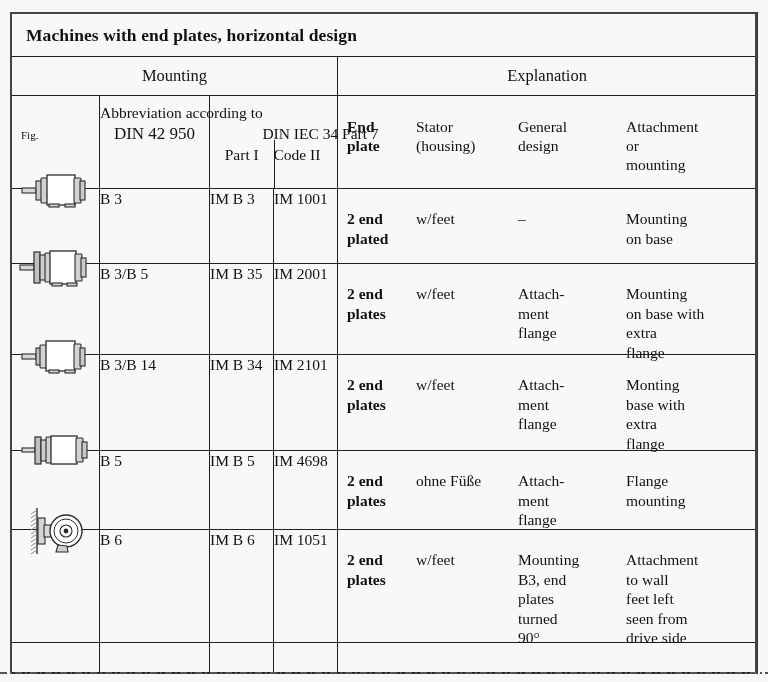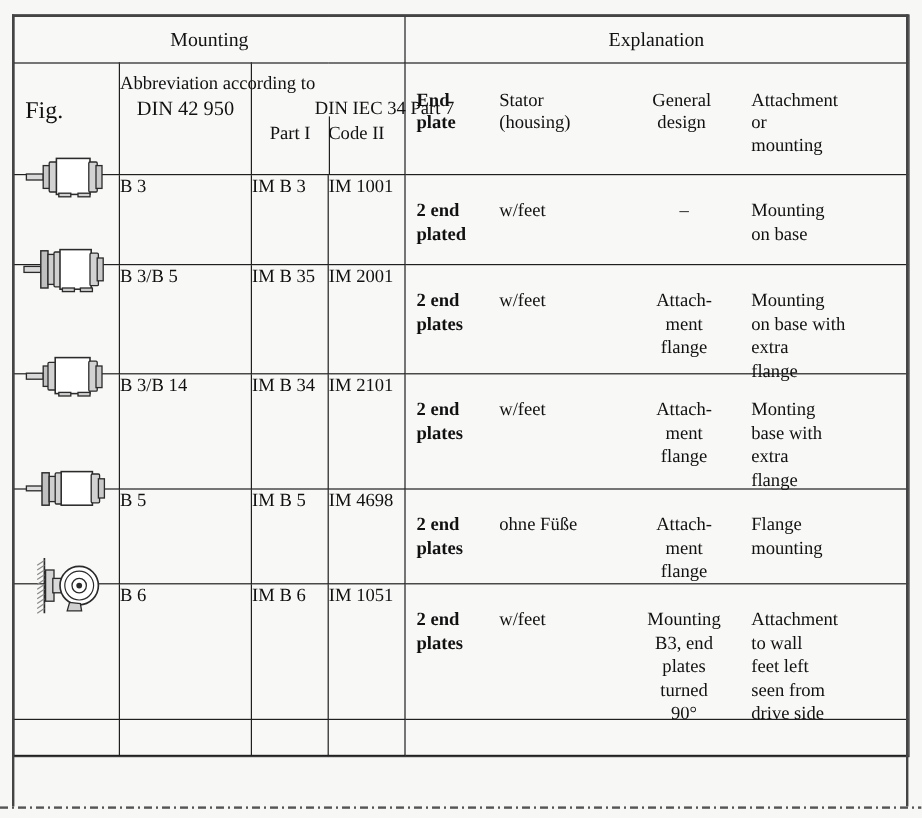--- a/index.html
+++ b/index.html
@@ -73,21 +73,21 @@
   }
 
   
   .hdr {
     height: 92px;
     font-size: 15.5px;
     line-height: 19px;
   }
   .fig-hdr {
     padding: 30px 0 0 9px;
-    font-size: 20px;
+    font-size: 11px;
   }
 
   .abbrev-block {
     position: relative;
     height: 92px;
   }
   .abbrev-title {
     position: absolute;
     top: 7px;
     left: 0;
@@ -149,21 +149,21 @@
     height: 92px;
     font-size: 15.5px;
     line-height: 19px;
   }
   .exp-col {
     position: absolute;
     top: 21px;
   }
   .c-end   { left: 9px;   width: 66px; font-weight: bold; }
   .c-stat  { left: 78px;  width: 100px; }
-  .c-gen   { left: 180px; width: 100px; text-align: center; }
+  .c-gen   { left: 180px; width: 100px; }
   .c-att   { left: 288px; width: 135px; }
 
   
   .fig-cell {
     position: relative;
     height: 100%;
   }
   .fig-art {
     position: absolute;
     left: 50%;
@@ -222,20 +222,23 @@
   <table class="mt">
     <colgroup>
       <col style="width:88px">
       <col style="width:110px">
       <col style="width:64px">
       <col style="width:64px">
       <col style="width:419px">
     </colgroup>
 
     <tbody>
+        <tr>
+      <td class="title-cell" colspan="5">Machines with end plates, horizontal design</td>
+    </tr>
 
     <tr>
       <td class="group-cell" colspan="4">Mounting</td>
       <td class="group-cell">Explanation</td>
     </tr>
 
     <tr class="hdr">
       <td>
         <div class="fig-hdr">Fig.</div>
       </td>

